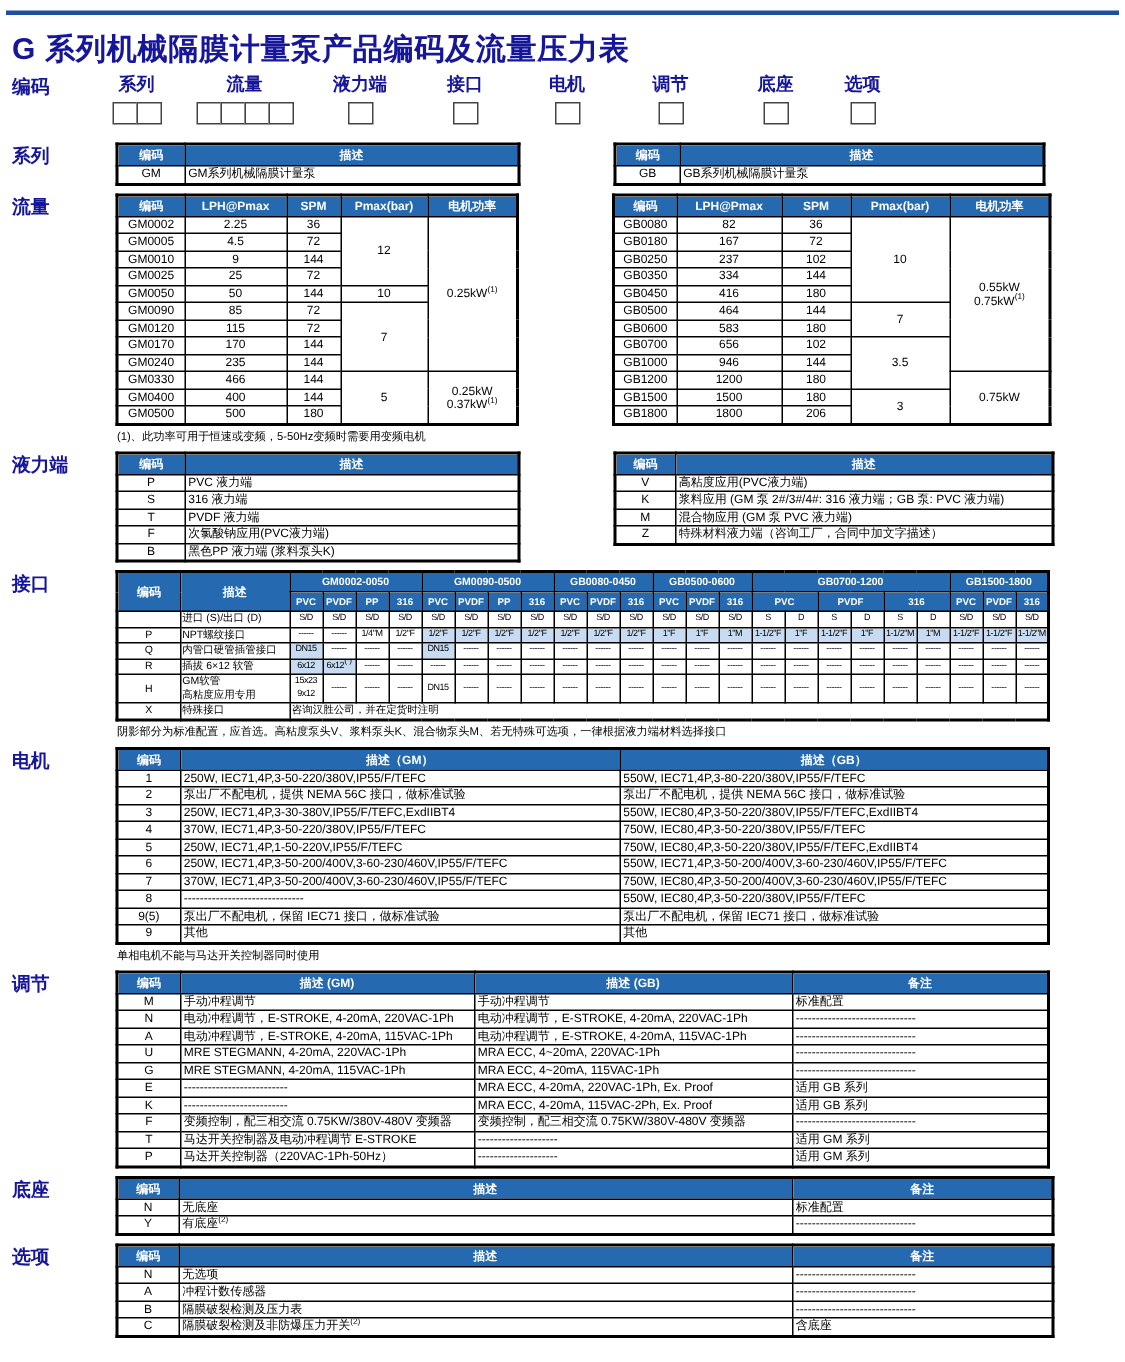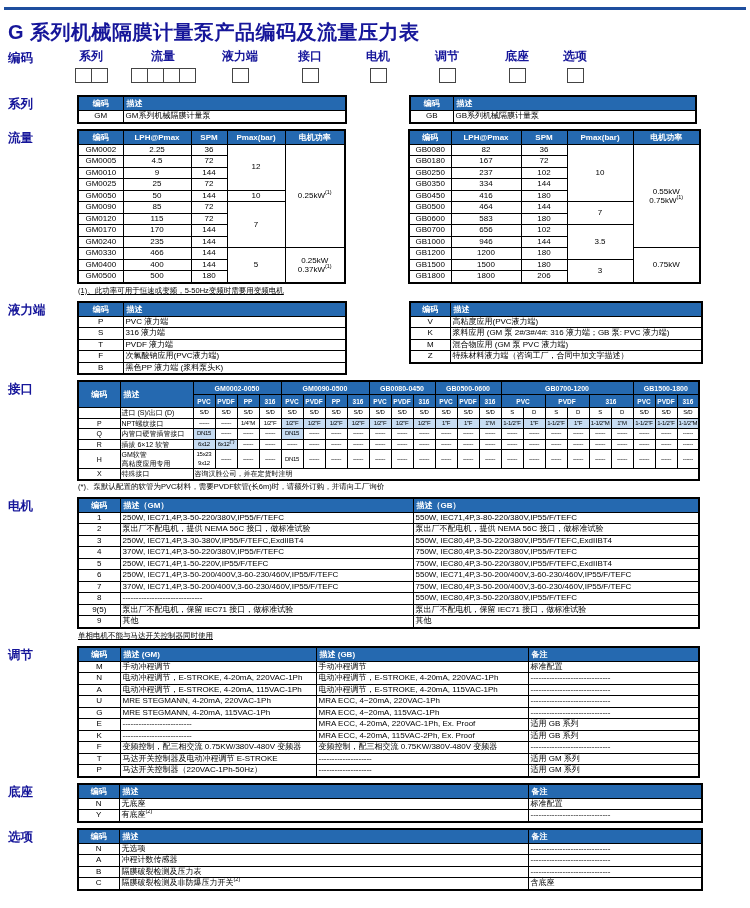--- a/index.html
+++ b/index.html
@@ -25,37 +25,37 @@
   .box{width:15px;height:13px;border:1px solid #444;margin-right:-1px;background:#fff;}
   
   .sec{display:flex;align-items:flex-start;margin:5px 0 0 8px;}
   .sec-label{width:69px;flex:none;font-size:12.5px;font-weight:bold;color:var(--navy);padding-top:1px;}
   .sec-body{flex:1;min-width:0;}
   .two{display:flex;align-items:flex-start;}
   .gap{width:62px;flex:none;}
   
   table.t{border-collapse:collapse;table-layout:fixed;border:2px solid #000;background:#fff;}
   .t th{background:var(--header-blue);color:#fff;border:1px solid #000;font-size:8px;font-weight:bold;
-        padding:1px 3px;height:10px;text-align:left;white-space:nowrap;overflow:hidden;}
+        padding:1px 3px;height:10px;text-align:center;white-space:nowrap;overflow:hidden;}
   .t th.c{text-align:center;padding:1px 0;}
   .t td{border:1px solid #000;padding:0 2px;height:10.5px;line-height:10px;text-align:center;
         white-space:nowrap;overflow:hidden;font-size:8px;}
   .t td.l{text-align:left;}
   .t td.code{text-align:center;}
   .std{background:var(--std-blue);}
   sup.sup{font-size:5.5px;vertical-align:super;line-height:0;}
   .pline{line-height:9px;}
   
   .itf th.grp{font-size:7px;}
   .itf th.mat{font-size:6.5px;padding:1px 0;}
   .itf td{font-size:7px;padding:0 1px;height:9.5px;line-height:9px;}
   .itf td.vc{font-size:6px;letter-spacing:-0.3px;}
   .itf td.l{font-size:7px;}
   .sdrow td{font-size:6.5px;}
-  .note{font-size:7.5px;margin:2px 0 0 1px;color:#000;text-decoration:underline;}
+  .note{font-size:7.5px;margin:2px 0 0 1px;color:#000;}
   .note2{font-size:7.5px;margin:1px 0 0 1px;}
 </style>
 </head>
 <body>
 
 <div class="rule"></div>
 <h1>G 系列机械隔膜计量泵产品编码及流量压力表</h1>
 
 <div class="coding" id="coding">
     <div class="codlabel">编码</div>
@@ -640,21 +640,21 @@
               <td class="vc">------</td>
             </tr>
             <tr>
               <td class="code">X</td>
               <td class="l">特殊接口</td>
               <td class="l" colspan="23">咨询汉胜公司，并在定货时注明</td>
             </tr>
           </tbody>
         </table>
       </div>
-    <div class="note2">(*)、泵默认配置的软管为PVC材料，需要PVDF软管(长6m)时，请额外订购，并请向工厂询价</div>
+    <div class="note">阴影部分为标准配置，应首选。高粘度泵头V、浆料泵头K、混合物泵头M、若无特殊可选项，一律根据液力端材料选择接口</div>
   </div>
 </div>
 
 <div class="sec">
   <div class="sec-label">电机</div>
   <div class="sec-body">
     <div id="motor-mount">
         <table class="t">
           <colgroup>
             <col style="width: 42px;">

